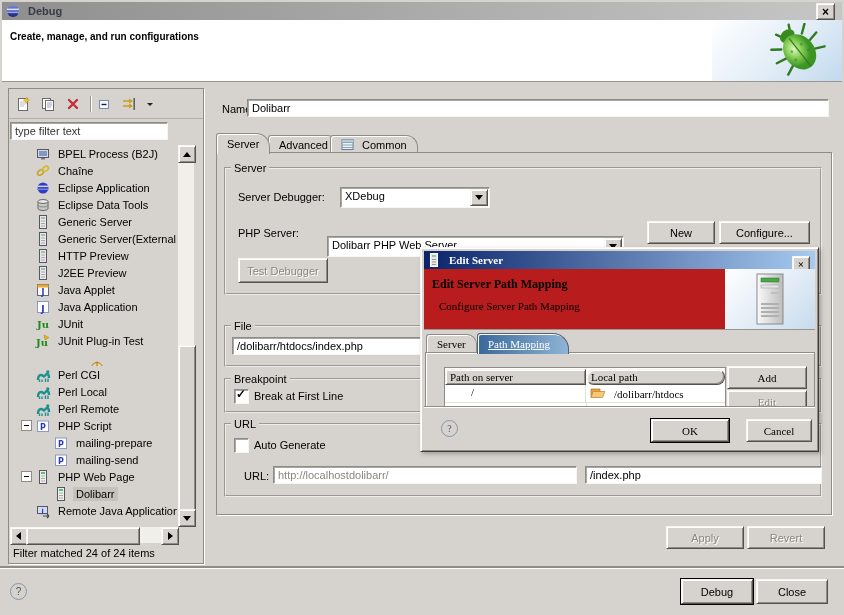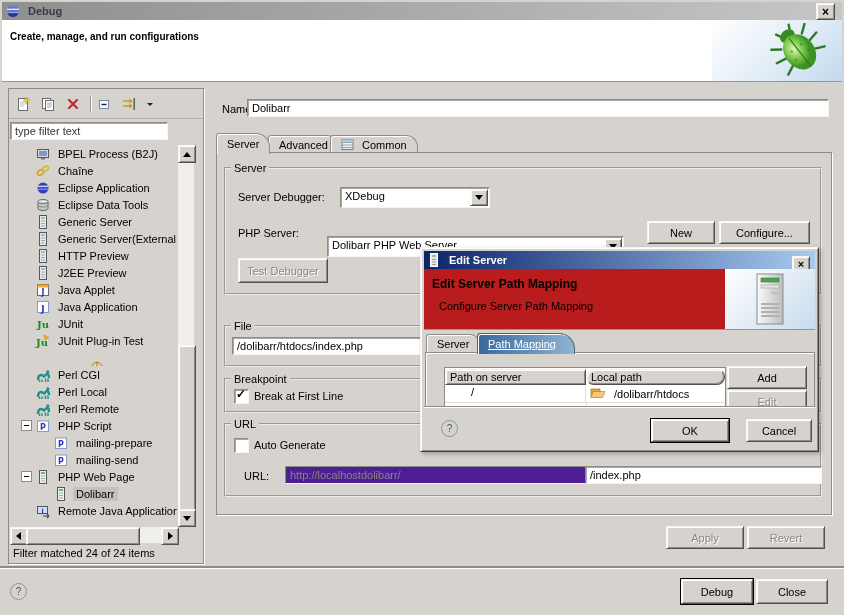--- a/index.html
+++ b/index.html
@@ -10,21 +10,21 @@
   .raised{background:#d6d3ce;border:1px solid;border-color:#f7f5f1 #55504a #55504a #f7f5f1;
           box-shadow:inset 1px 1px 0 #fff, inset -1px -1px 0 #8f8b85;}
   .btn{position:absolute;background:#d6d3ce;border:1px solid;border-color:#f7f5f1 #55504a #55504a #f7f5f1;
        box-shadow:inset 1px 1px 0 #fff, inset -1px -1px 0 #8f8b85;
        display:flex;align-items:center;justify-content:center;font-size:11px;cursor:default;}
   .btn-default{box-shadow:0 0 0 1px #000, inset 1px 1px 0 #fff, inset -1px -1px 0 #8f8b85;text-align:right;}
   .disabled{color:#8b877f;text-shadow:1px 1px 0 #fff;}
   .field{position:absolute;background:#fff;border:1px solid;border-color:#8f8b85 #f7f5f1 #f7f5f1 #8f8b85;
          box-shadow:inset 1px 1px 0 rgba(64,60,54,.45);font-family:"Liberation Sans",sans-serif;
          font-size:11px;padding:1px 4px;margin:0;outline:none;}
-  .field.gray{background:#4c1d95;color:#8b877f;margin-left:12px;}
+  .field.gray{background:#ffffff;color:#8b877f;}
   fieldset{position:absolute;border:2px groove #efece7;margin:0;padding:0;}
   legend{font-size:11px;padding:0 3px;margin-left:5px;}
   .lbl{position:absolute;white-space:nowrap;}
   
   .tab{position:absolute;background:#d6d3ce;border:1px solid #8f8b85;border-bottom:none;
        border-radius:3px 12px 0 0;box-shadow:inset 1px 1px 0 #fff;
        display:flex;align-items:center;padding:0 10px;font-size:11px;}
   .tab.active{z-index:3;}
   .dtab-active{background:linear-gradient(90deg,#39689b,#8fb4d6);color:#fff;text-decoration:underline;
                border-color:#55606e;}
@@ -432,21 +432,21 @@
 <input class="field" style="left: 585px; top: 466px; width: 227px; height: 14px;" value="/index.php">
 
 <div class="btn disabled" style="left:666px;top:526px;width:76px;height:21px;">
   <span>Apply</span>
 </div>
 <div class="btn disabled" style="left:747px;top:526px;width:76px;height:21px;">
   <span>Revert</span>
 </div>
 
 <div class="abs" style="left:420px;top:247px;width:397px;height:203px;background:#d6d3ce;z-index:10;
-            border:1px solid;border-color:#f7f5f1 #403c36 #403c36 #f7f5f1;box-shadow:inset 1px 1px 0 #fff, inset -1px -1px 0 #8f8b85, 2px 2px 4px rgba(0,0,0,.25);">
+            border:1px solid;border-color:#f7f5f1 #403c36 #403c36 #f7f5f1;box-shadow:inset 1px 1px 0 #fff, inset -1px -1px 0 #8f8b85, 2px 2px 4px rgba(0,0,0,.25);font-family:Liberation Serif, serif;">
 
   <div class="abs" style="left:3px;top:3px;right:3px;height:18px;background:linear-gradient(90deg,#0a246a,#a6caf0);display:flex;align-items:center;padding-left:3px;">
     <span class="ticon" style="width:14px;height:14px;flex:0 0 14px;"><svg width="14" height="14" viewBox="0 0 14 14">
           <rect x="3.5" y="0.5" width="7" height="13" fill="#e8e8e8" stroke="#fff"></rect>
           <rect x="5" y="2" width="4" height="2" fill="#9ac89a"></rect>
           <rect x="5" y="6" width="4" height="1" fill="#999"></rect>
           <rect x="5" y="8.5" width="4" height="1" fill="#999"></rect>
           <rect x="5" y="11" width="4" height="1" fill="#999"></rect>
         </svg></span>
     <span style="color:#fff;font-weight:bold;margin-left:4px;">Edit Server</span>

